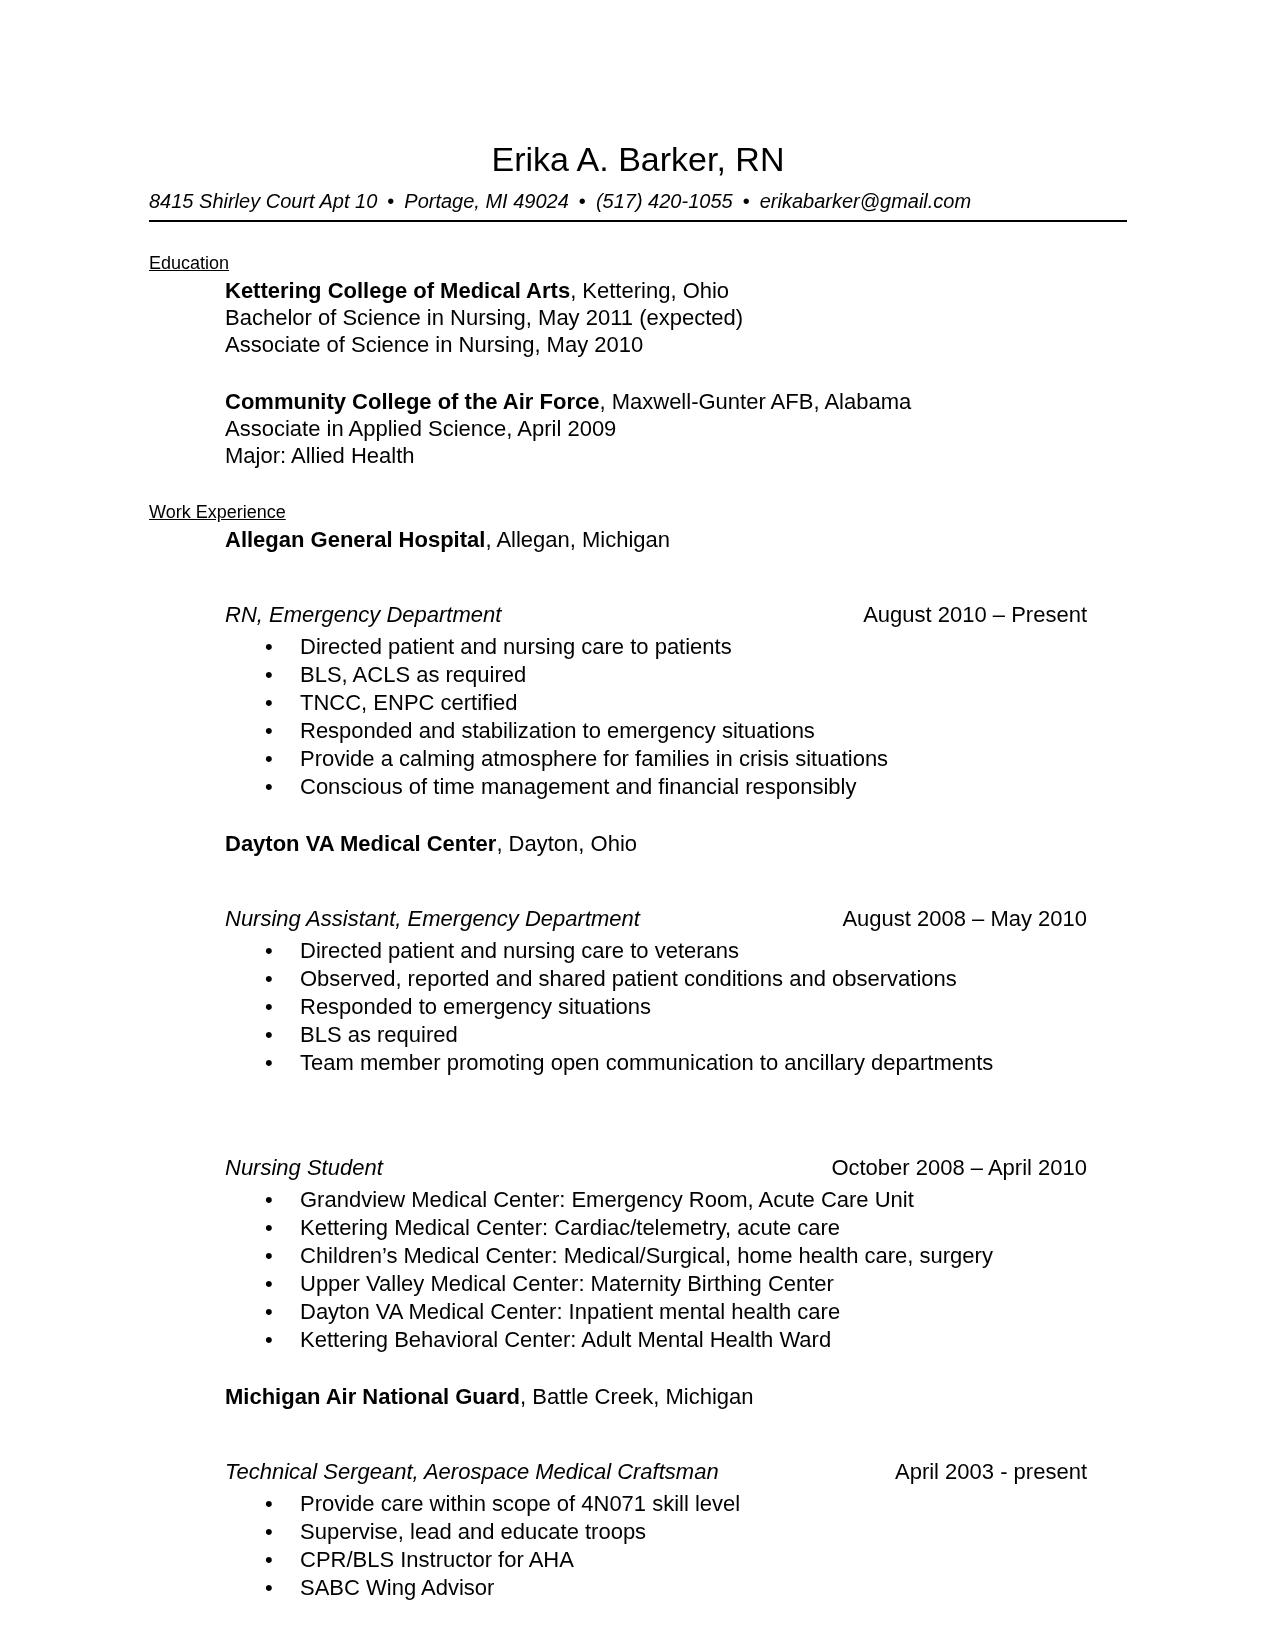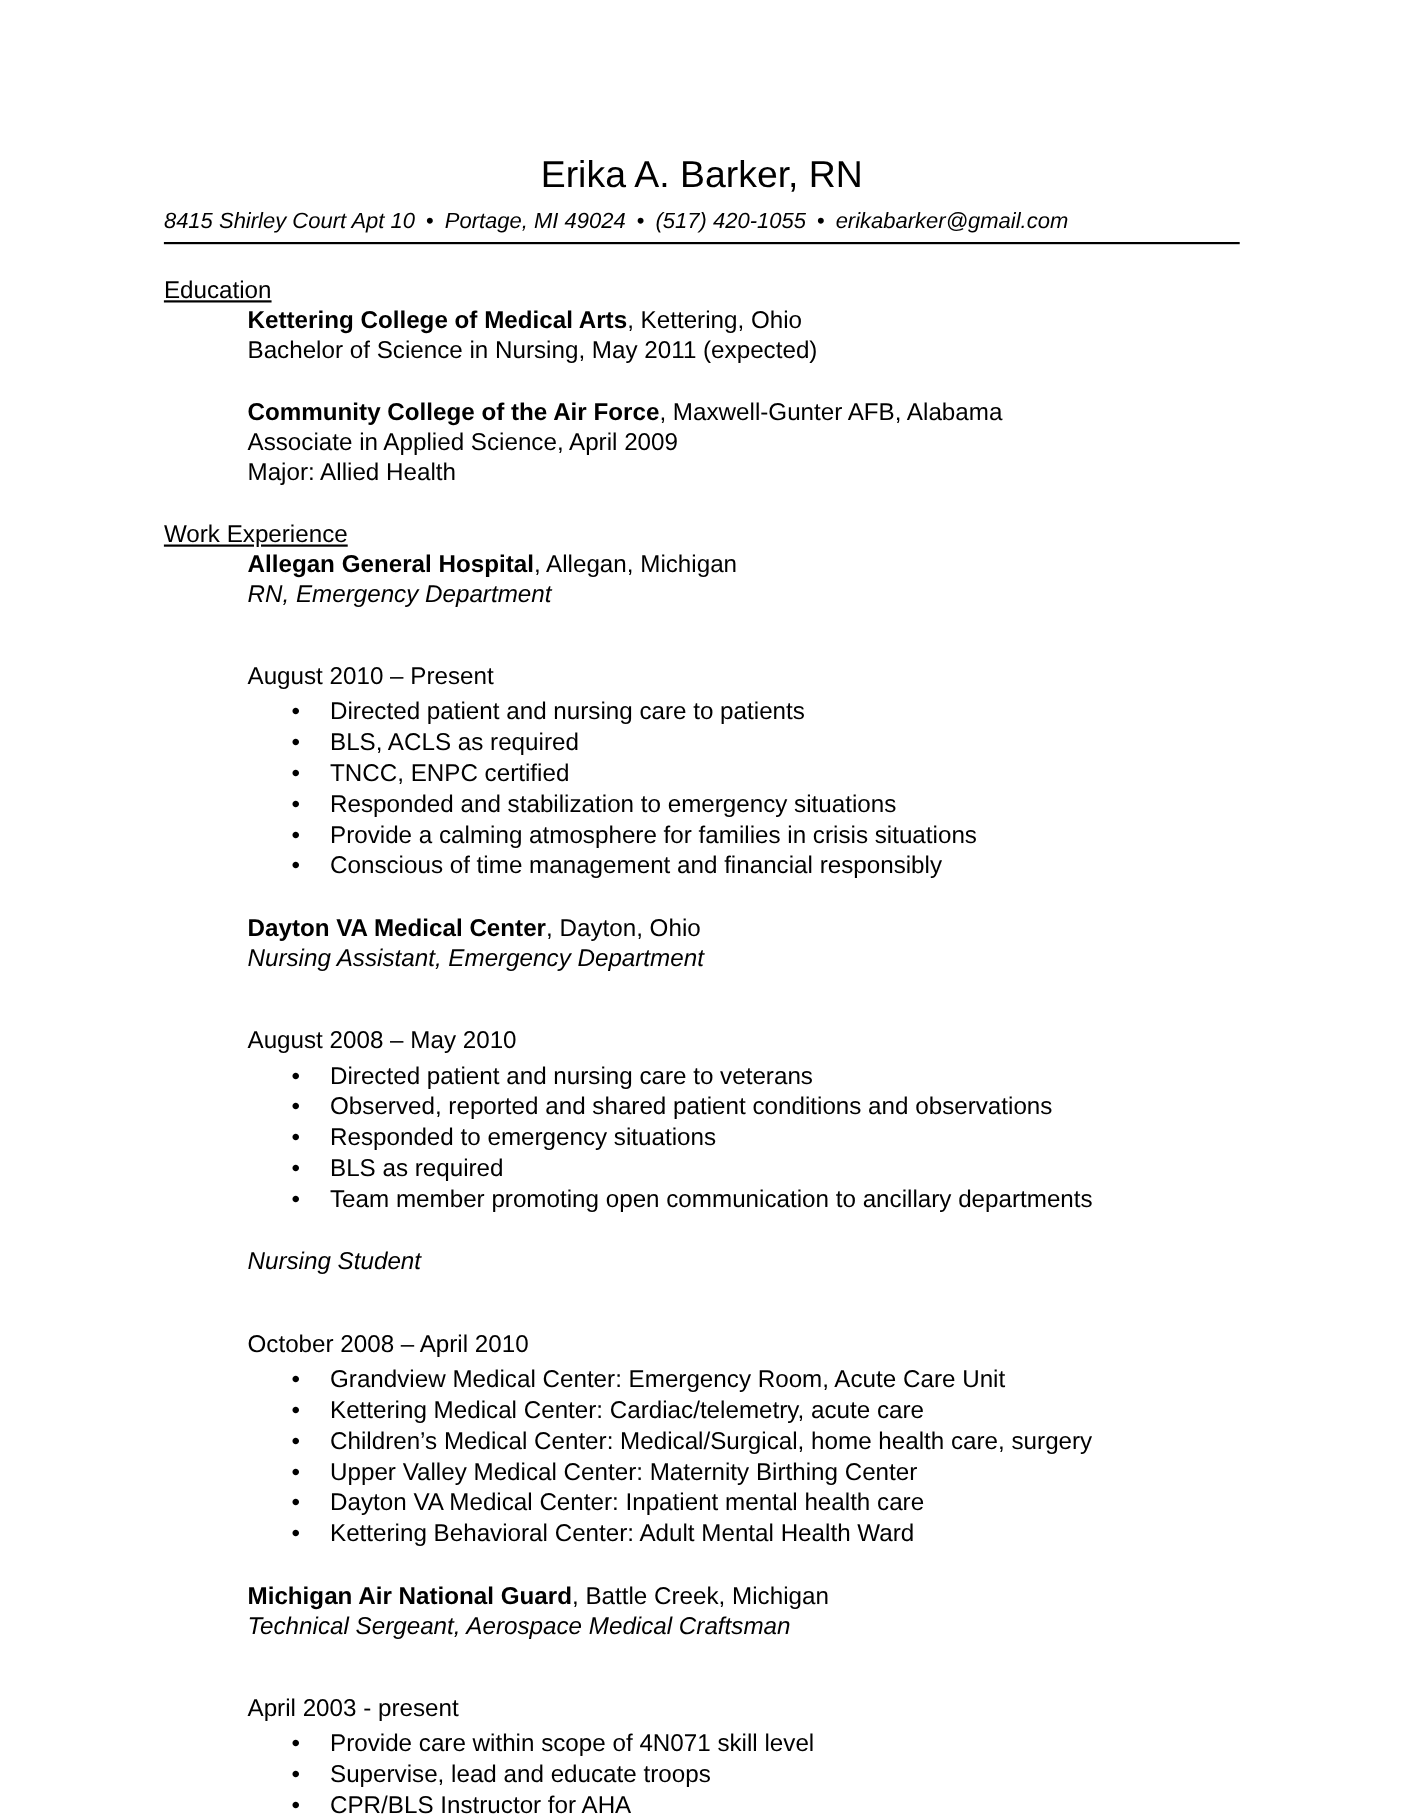--- a/index.html
+++ b/index.html
@@ -45,37 +45,36 @@
     font-style: normal;
   }
   .rule {
     margin-top: 6px;
     border-bottom: 2px solid #000;
     height: 0;
   }
   section.resume-section { margin-top: 28px; }
   section.resume-section.work { margin-top: 30px; }
   .section-heading {
-    font-size: 22px;
+    font-size: 18px;
     line-height: 27px;
     font-weight: normal;
     margin: 0;
   }
   .section-heading .u { text-decoration: underline; }
   .block { margin-left: 76px; }
   .school + .school { margin-top: 30px; }
   .job + .job { margin-top: 29px; }
   .line { line-height: 27px; }
   .b { font-weight: bold; }
   .title-row {
     display: flex;
     justify-content: space-between;
     align-items: baseline;
     line-height: 27px;
-    flex-direction: column;
   }
   .job-title { font-style: italic; }
   .job-dates {
     font-style: normal;
     margin-right: 40px;
     white-space: nowrap;
     margin-top: 48px;
   }
   ul.bullets {
     list-style: none;
@@ -106,20 +105,21 @@
     </div>
 
     <div class="rule"></div>
 
     <section class="resume-section education">
       <h2 class="section-heading"><span class="u">Education</span></h2>
 
       <div class="block school">
         <div class="line"><span class="b">Kettering College of Medical Arts</span><span>, Kettering, Ohio</span></div>
         <div class="line">Bachelor of Science in Nursing, May 2011 (expected)</div>
+        <div class="line">Associate of Science in Nursing, May 2010</div>
       </div>
 
       <div class="block school">
         <div class="line"><span class="b">Community College of the Air Force</span><span>, Maxwell-Gunter AFB, Alabama</span></div>
         <div class="line">Associate in Applied Science, April 2009</div>
         <div class="line">Major: Allied Health</div>
       </div>
     </section>
 
     <section class="resume-section work">

